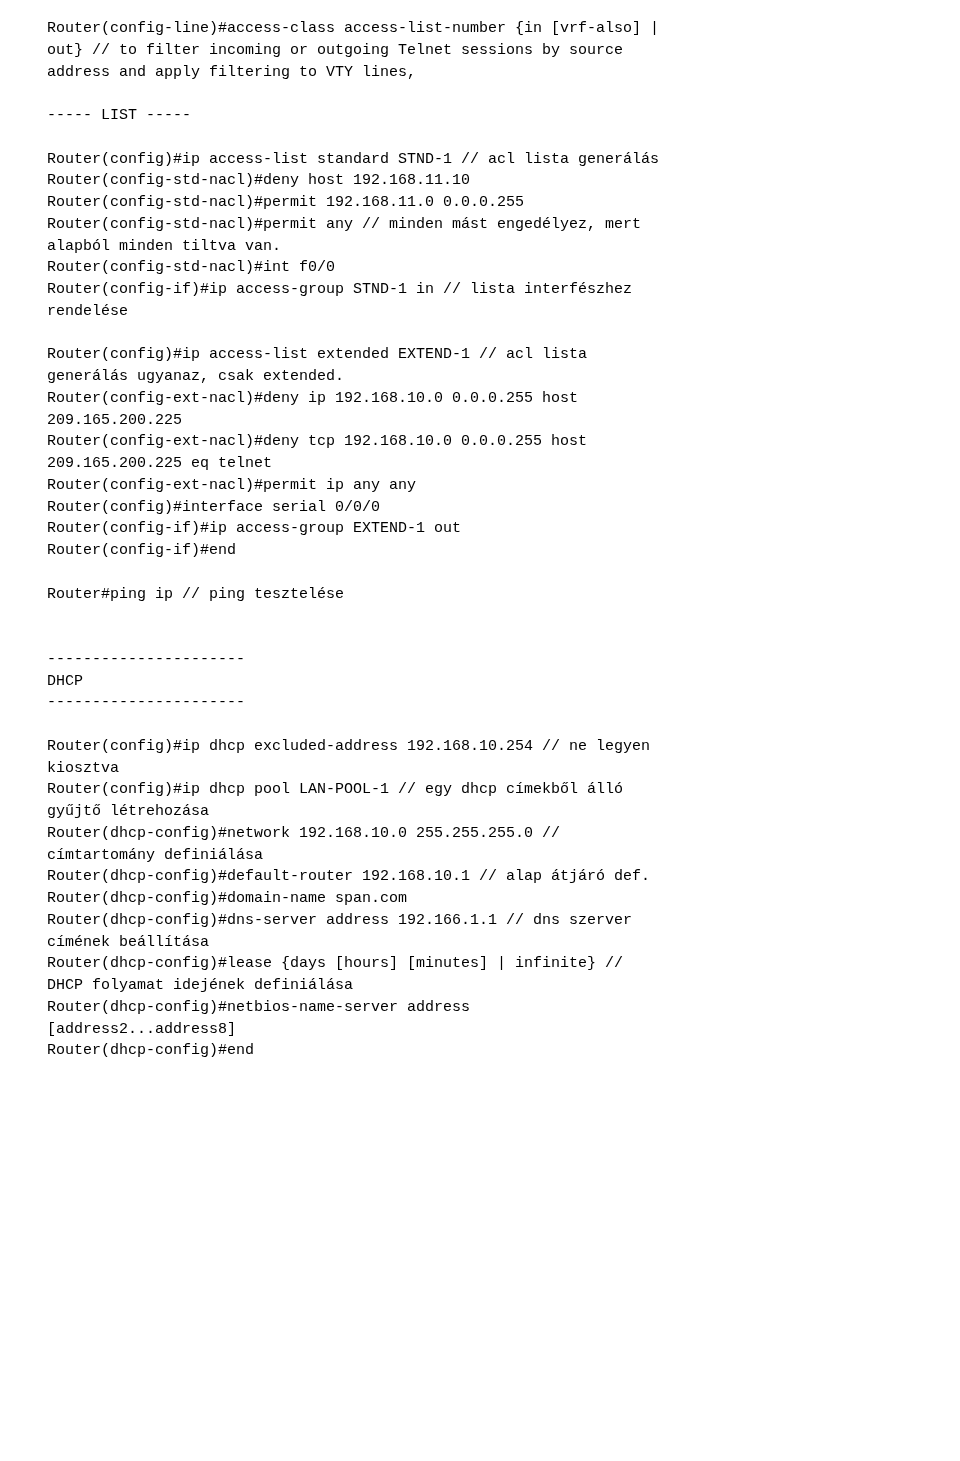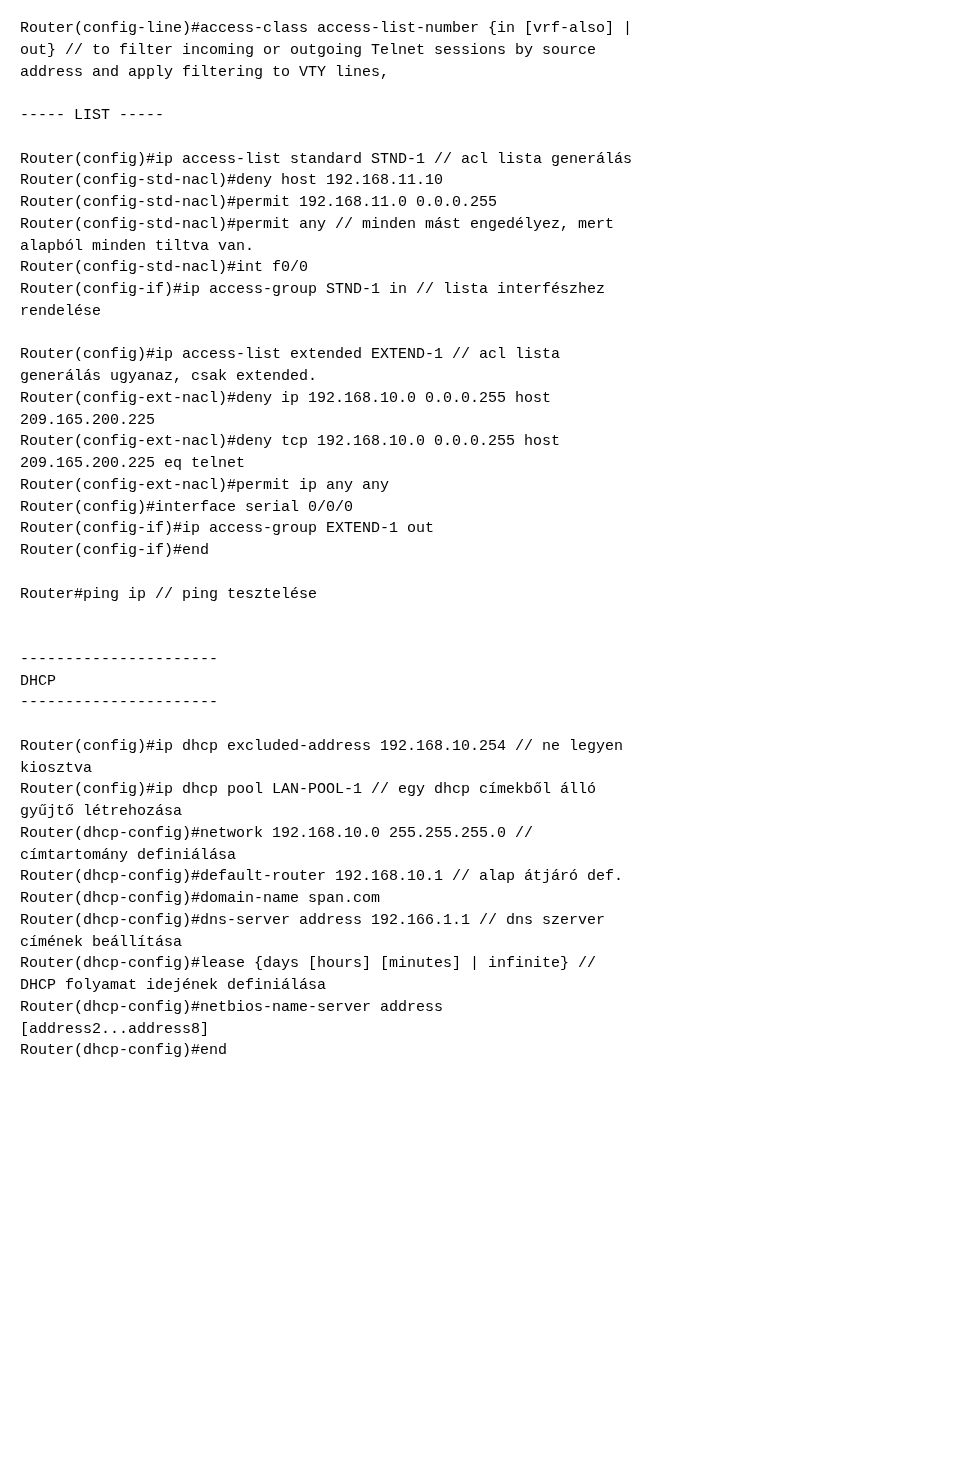--- a/index.html
+++ b/index.html
@@ -13,20 +13,21 @@
       font-size: 15px;
       line-height: 1.45;
       color: #000000;
       padding: 18px 20px;
       width: 960px;
       min-height: 1461px;
     }
     .content-block {
       white-space: pre-wrap;
       word-break: break-word;
+      margin-left: 27px;
     }
   </style>
 </head>
 <body>
 
 <div class="content-block">Router(config-line)#access-class access-list-number {in [vrf-also] |
 out} // to filter incoming or outgoing Telnet sessions by source
 address and apply filtering to VTY lines,
 
 ----- LIST -----

